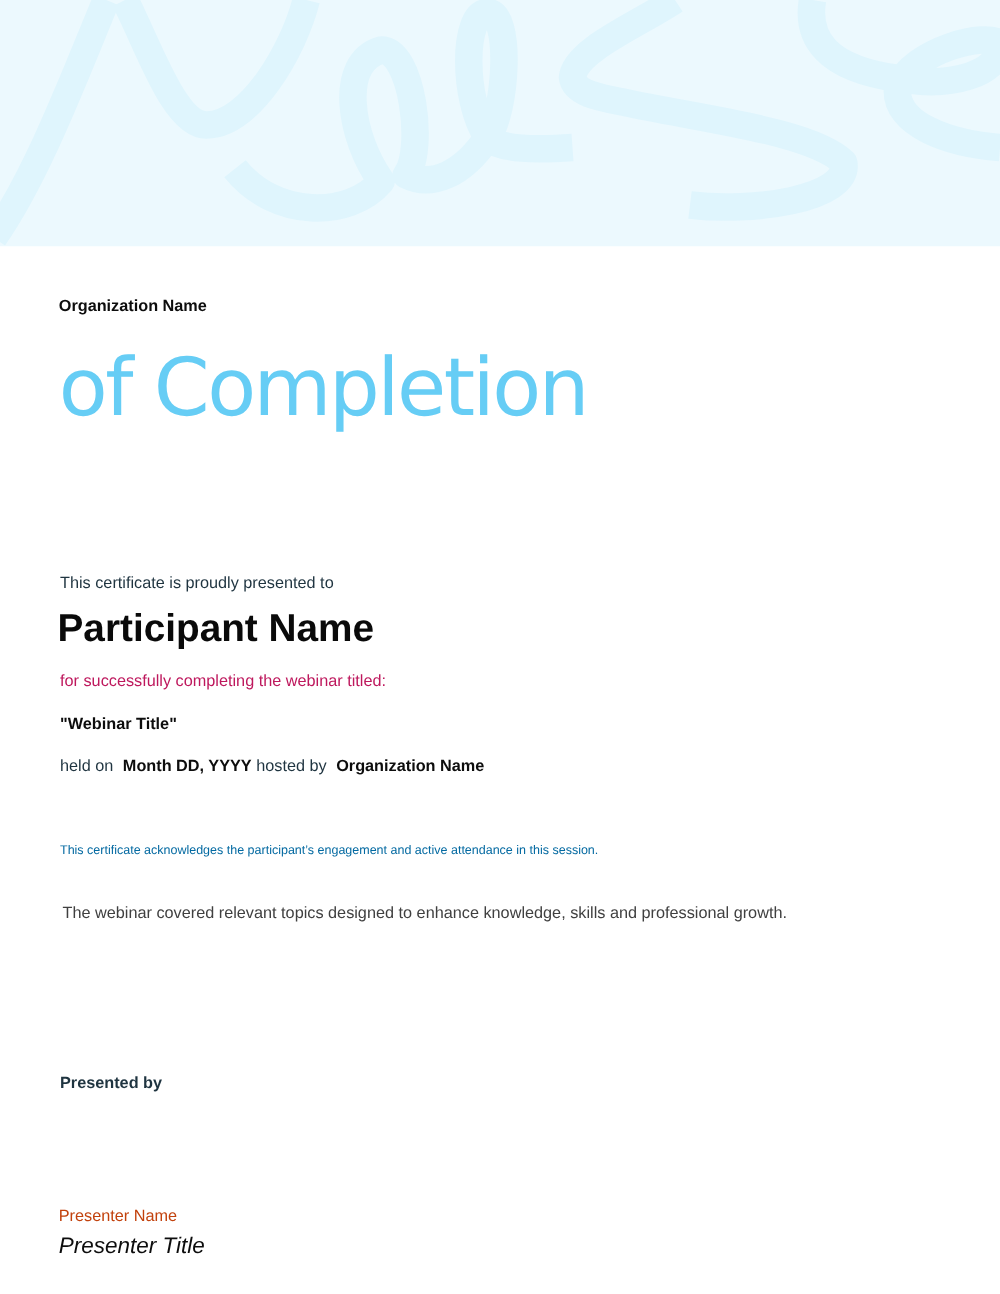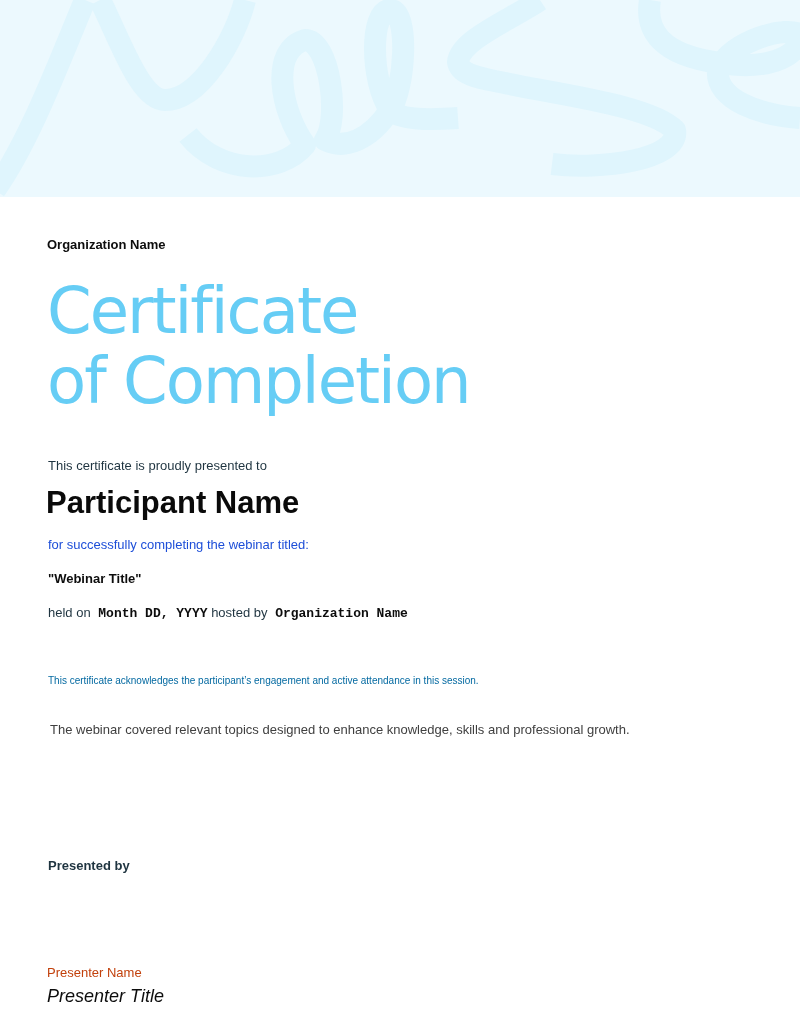--- a/index.html
+++ b/index.html
@@ -50,37 +50,37 @@
       left: 46px; top: 485px;
       font-size: 31px;
       font-weight: bold;
       color: #0a0a0a;
       text-align: right;
     }
     .completing {
       position: absolute;
       left: 48px; top: 537px;
       font-size: 13px;
-      color: #1d4ed8;
+      color: #be185d;
     }
     .webinar-title {
       position: absolute;
       left: 48px; top: 571px;
       font-size: 13px;
       font-weight: bold;
       color: #0d0d0d;
     }
     .held-row {
       position: absolute;
       left: 48px; top: 605px;
       font-size: 13px;
       color: #1f3440;
       white-space: nowrap;
     }
-    .held-row .b { font-weight: bold; color: #0d0d0d; font-family: Liberation Mono, monospace; }
+    .held-row .b { font-weight: bold; color: #0d0d0d; }
     .held-row .gap1 { margin-left: 4px; }
     .held-row .gap2 { }
     .ack1 {
       position: absolute;
       left: 48px; top: 675px;
       font-size: 10px;
       color: #0369a1;
     }
     .ack2 {
       position: absolute;
@@ -121,21 +121,20 @@
       <path d="M 188 135 C 220 175, 280 175, 305 145 C 280 110, 270 50, 305 40 C 330 40, 340 120, 325 140 C 345 150, 370 140, 390 110 C 370 80, 370 10, 390 10 C 410 10, 405 90, 390 110 C 400 120, 430 120, 458 118"></path>
       <path d="M 540 0 C 510 20, 460 40, 458 62 C 460 75, 480 78, 500 82 C 560 95, 650 105, 675 130 C 680 160, 600 170, 552 164"></path>
       <path d="M 650 0 C 645 30, 660 55, 720 63 C 760 70, 800 60, 800 35 C 790 25, 730 40, 718 70 C 715 100, 760 115, 800 118"></path>
     </g>
   </svg>
 </div>
 
 <div class="org-top">Organization Name</div>
 
 <h1 class="title">
-  <div>Certificate</div>
   <div>of Completion</div>
 </h1>
 
 <div class="presented-to">This certificate is proudly presented to</div>
 
 <div class="participant">Participant Name</div>
 
 <div class="completing">for successfully completing the webinar titled:</div>
 
 <div class="webinar-title">"Webinar Title"</div>

